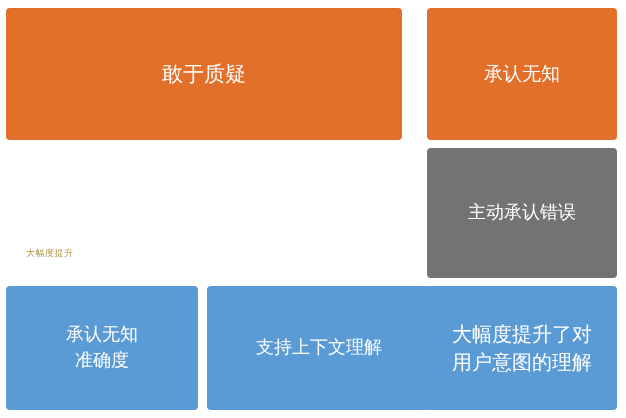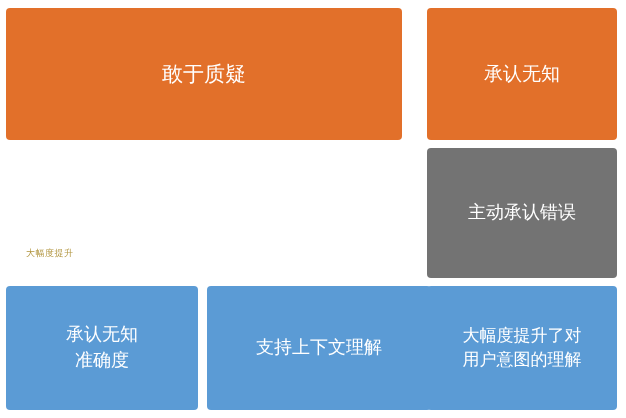--- a/index.html
+++ b/index.html
@@ -44,16 +44,16 @@
 </head>
 <body>
 
 <div id="canvas">
     <div class="card" style="left: 6px; top: 8px; width: 396px; height: 132px; background: rgb(226, 112, 42); font-size: 21px;"><span class="card-text">敢于质疑</span></div>
     <div class="card" style="left: 427px; top: 8px; width: 190px; height: 132px; background: rgb(226, 112, 42); font-size: 19px;"><span class="card-text">承认无知</span></div>
     <div class="card" style="left: 427px; top: 148px; width: 190px; height: 130px; background: #737373; font-size: 18px;"><span class="card-text">主动承认错误</span></div>
     <div class="card" style="left: 6px; top: 286px; width: 192px; height: 124px; background: rgb(91, 155, 213); font-size: 18px;"><span class="card-text">承认无知
 准确度</span></div>
     <div class="card" style="left: 207px; top: 286px; width: 224px; height: 124px; background: rgb(91, 155, 213); font-size: 18px;"><span class="card-text">支持上下文理解</span></div>
-    <div class="card" style="left: 427px; top: 286px; width: 190px; height: 124px; background: rgb(91, 155, 213); font-size: 17px;"><span class="card-text">大幅度提升了对
+    <div class="card" style="left: 427px; top: 286px; width: 190px; height: 124px; background: rgb(91, 155, 213); font-size: 20px;"><span class="card-text">大幅度提升了对
 用户意图的理解</span></div>
     <div class="watermark" style="left: 26px; top: 247px; color: rgb(169, 138, 42);">大幅度提升</div>
   </div>
 
 </body></html>

